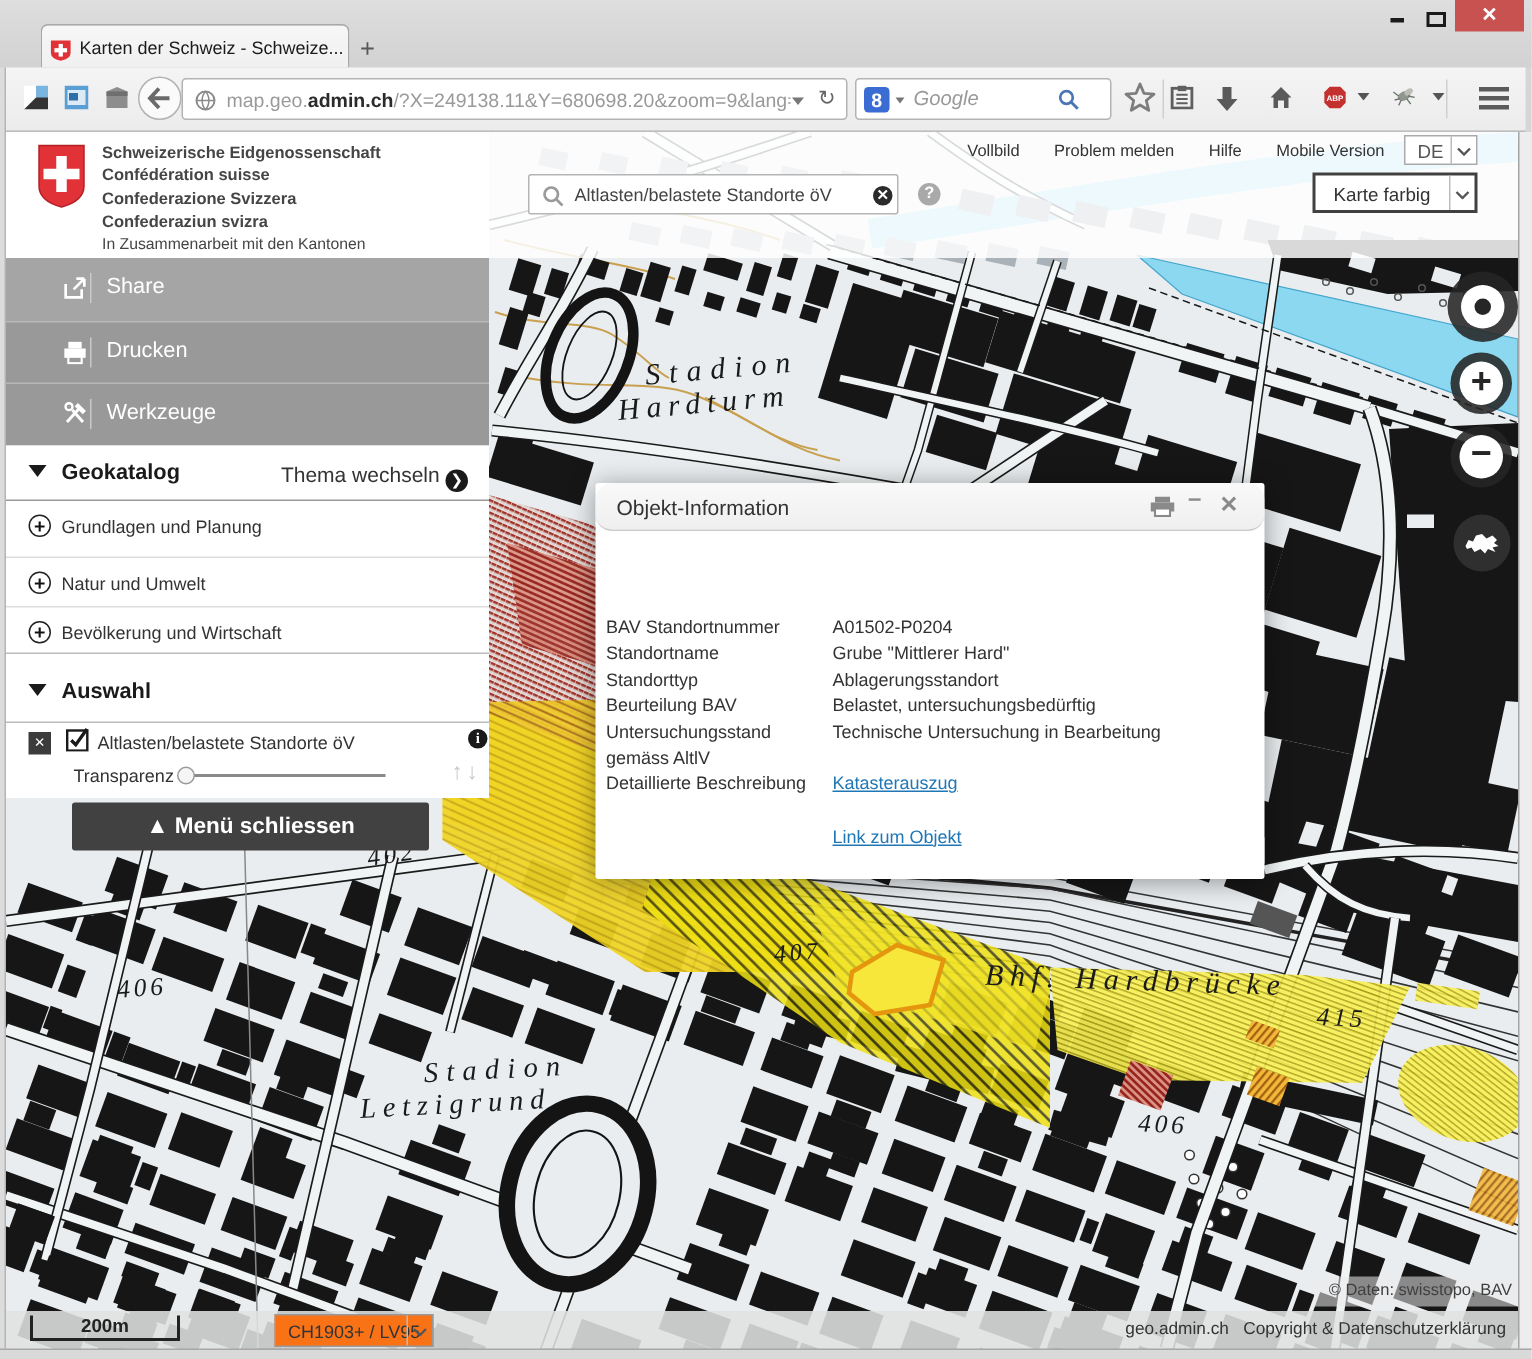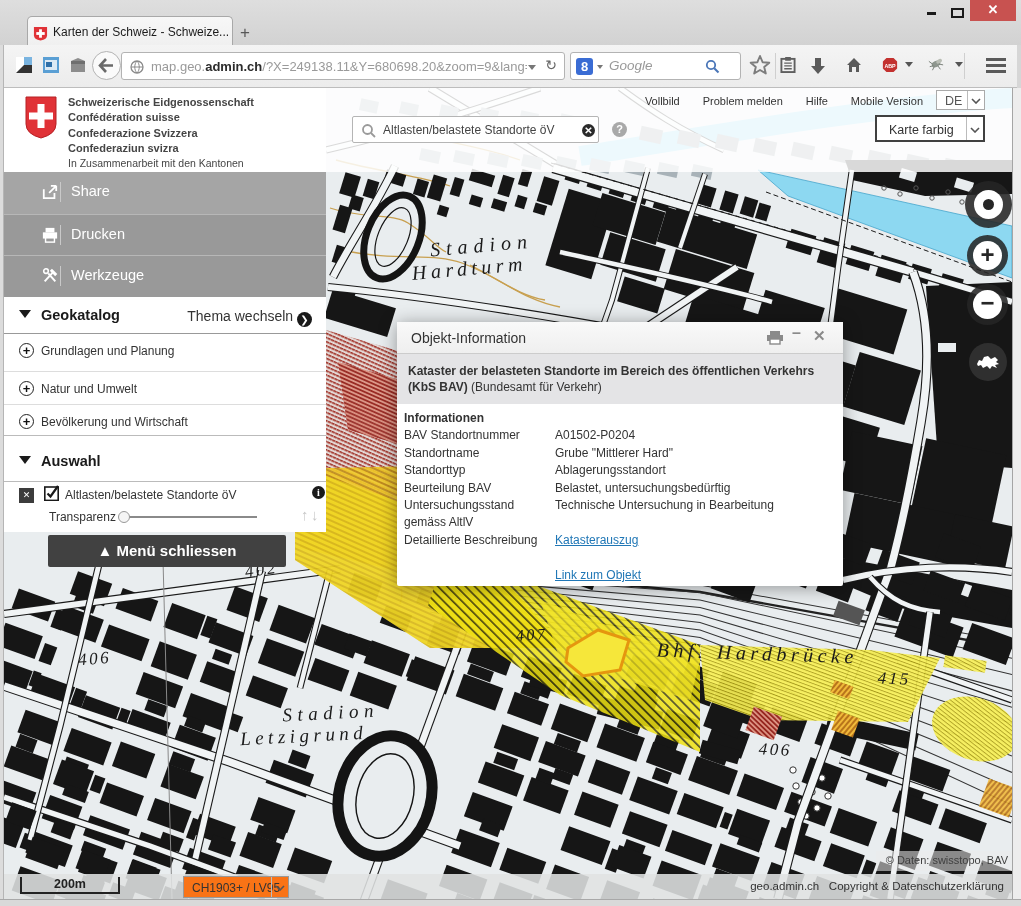--- a/index.html
+++ b/index.html
@@ -72,21 +72,21 @@
 .cat .t { position:absolute; left:37px; top:10px; font-size:12px; color:#333; }
 #auswahl { position:absolute; left:0; top:139px; width:322px; height:46px; border-bottom:1px solid #bbb; }
 #auswahl .t { position:absolute; left:37px; top:17px; font-size:14.5px; font-weight:bold; color:#1a1a1a; }
 #layerrow { position:absolute; left:0; top:185px; width:322px; height:50px; }
 #menuclose { position:absolute; left:48px; top:447px; width:238px; height:32px; background:#414141; border-radius:2px;
   color:#fff; text-align:center; font-size:15px; font-weight:bold; line-height:32px; }
 
 
 #popup { position:absolute; left:397px; top:234px; width:446px; height:264px; background:#fff;
   box-shadow:0 2px 18px rgba(0,0,0,0.38); border-radius:2px; font-size:12px; color:#333; }
-#popuphdr { position:absolute; left:0; top:0; width:446px; height:32px; background:linear-gradient(#f9f9f9,#efefef); border-bottom:1px solid #ccc; }
+#popuphdr { position:absolute; left:0; top:0; width:446px; height:32px; background:linear-gradient(#f9f9f9,#efefef); border-bottom:1px solid #ccc;border-radius:11px; }
 #popuphdr .t { position:absolute; left:14px; top:8px; font-size:14px; color:#333; }
 #popupgray { position:absolute; left:0; top:32px; width:446px; height:50px; background:#e4e4e6; }
 #popupgray .t { position:absolute; left:11px; top:9px; font-size:12px; line-height:16.3px; color:#333; }
 #popupbody { position:absolute; left:7px; top:88px; width:430px; }
 .prow { display:flex; line-height:17.4px; }
 .prow .k { width:151px; flex:none; }
 .prow a { color:#2077b6; text-decoration:underline; }
 
 
 .circbtn { position:absolute; border-radius:50%; background:rgba(38,38,38,0.88); }
@@ -680,25 +680,21 @@
       <div id="popuphdr">
           <span class="t">Objekt-Information</span>
         <svg class="abs" style="left:370px;top:9px;" width="16" height="14" viewBox="0 0 16 14">
             <rect x="3" y="0" width="10" height="4" fill="#8a8a8a"></rect>
             <rect x="0" y="4" width="16" height="6" fill="#8a8a8a"></rect>
             <rect x="3" y="8" width="10" height="5" fill="#fff" stroke="#8a8a8a" stroke-width="1.4"></rect>
           </svg>
         <span class="abs" style="left:395px;top:2px;color:#8a8a8a;font-size:16px;font-weight:bold;">–</span>
         <span class="abs" style="left:416px;top:5px;color:#8a8a8a;font-size:15px;font-weight:bold;">✕</span>
       </div>
-      <div id="popupgray">
-          <div class="t"><b>Kataster der belasteten Standorte im Bereich des öffentlichen Verkehrs (KbS BAV)</b> (Bundesamt für Verkehr)</div>
-        </div>
       <div id="popupbody">
-        <div class="prow" style="font-weight:bold;">Informationen</div>
         <div class="prow">
             <span class="k">BAV Standortnummer</span>
             <span>A01502-P0204</span>
           </div>
         <div class="prow">
             <span class="k">Standortname</span>
             <span>Grube "Mittlerer Hard"</span>
           </div>
         <div class="prow">
             <span class="k">Standorttyp</span>

